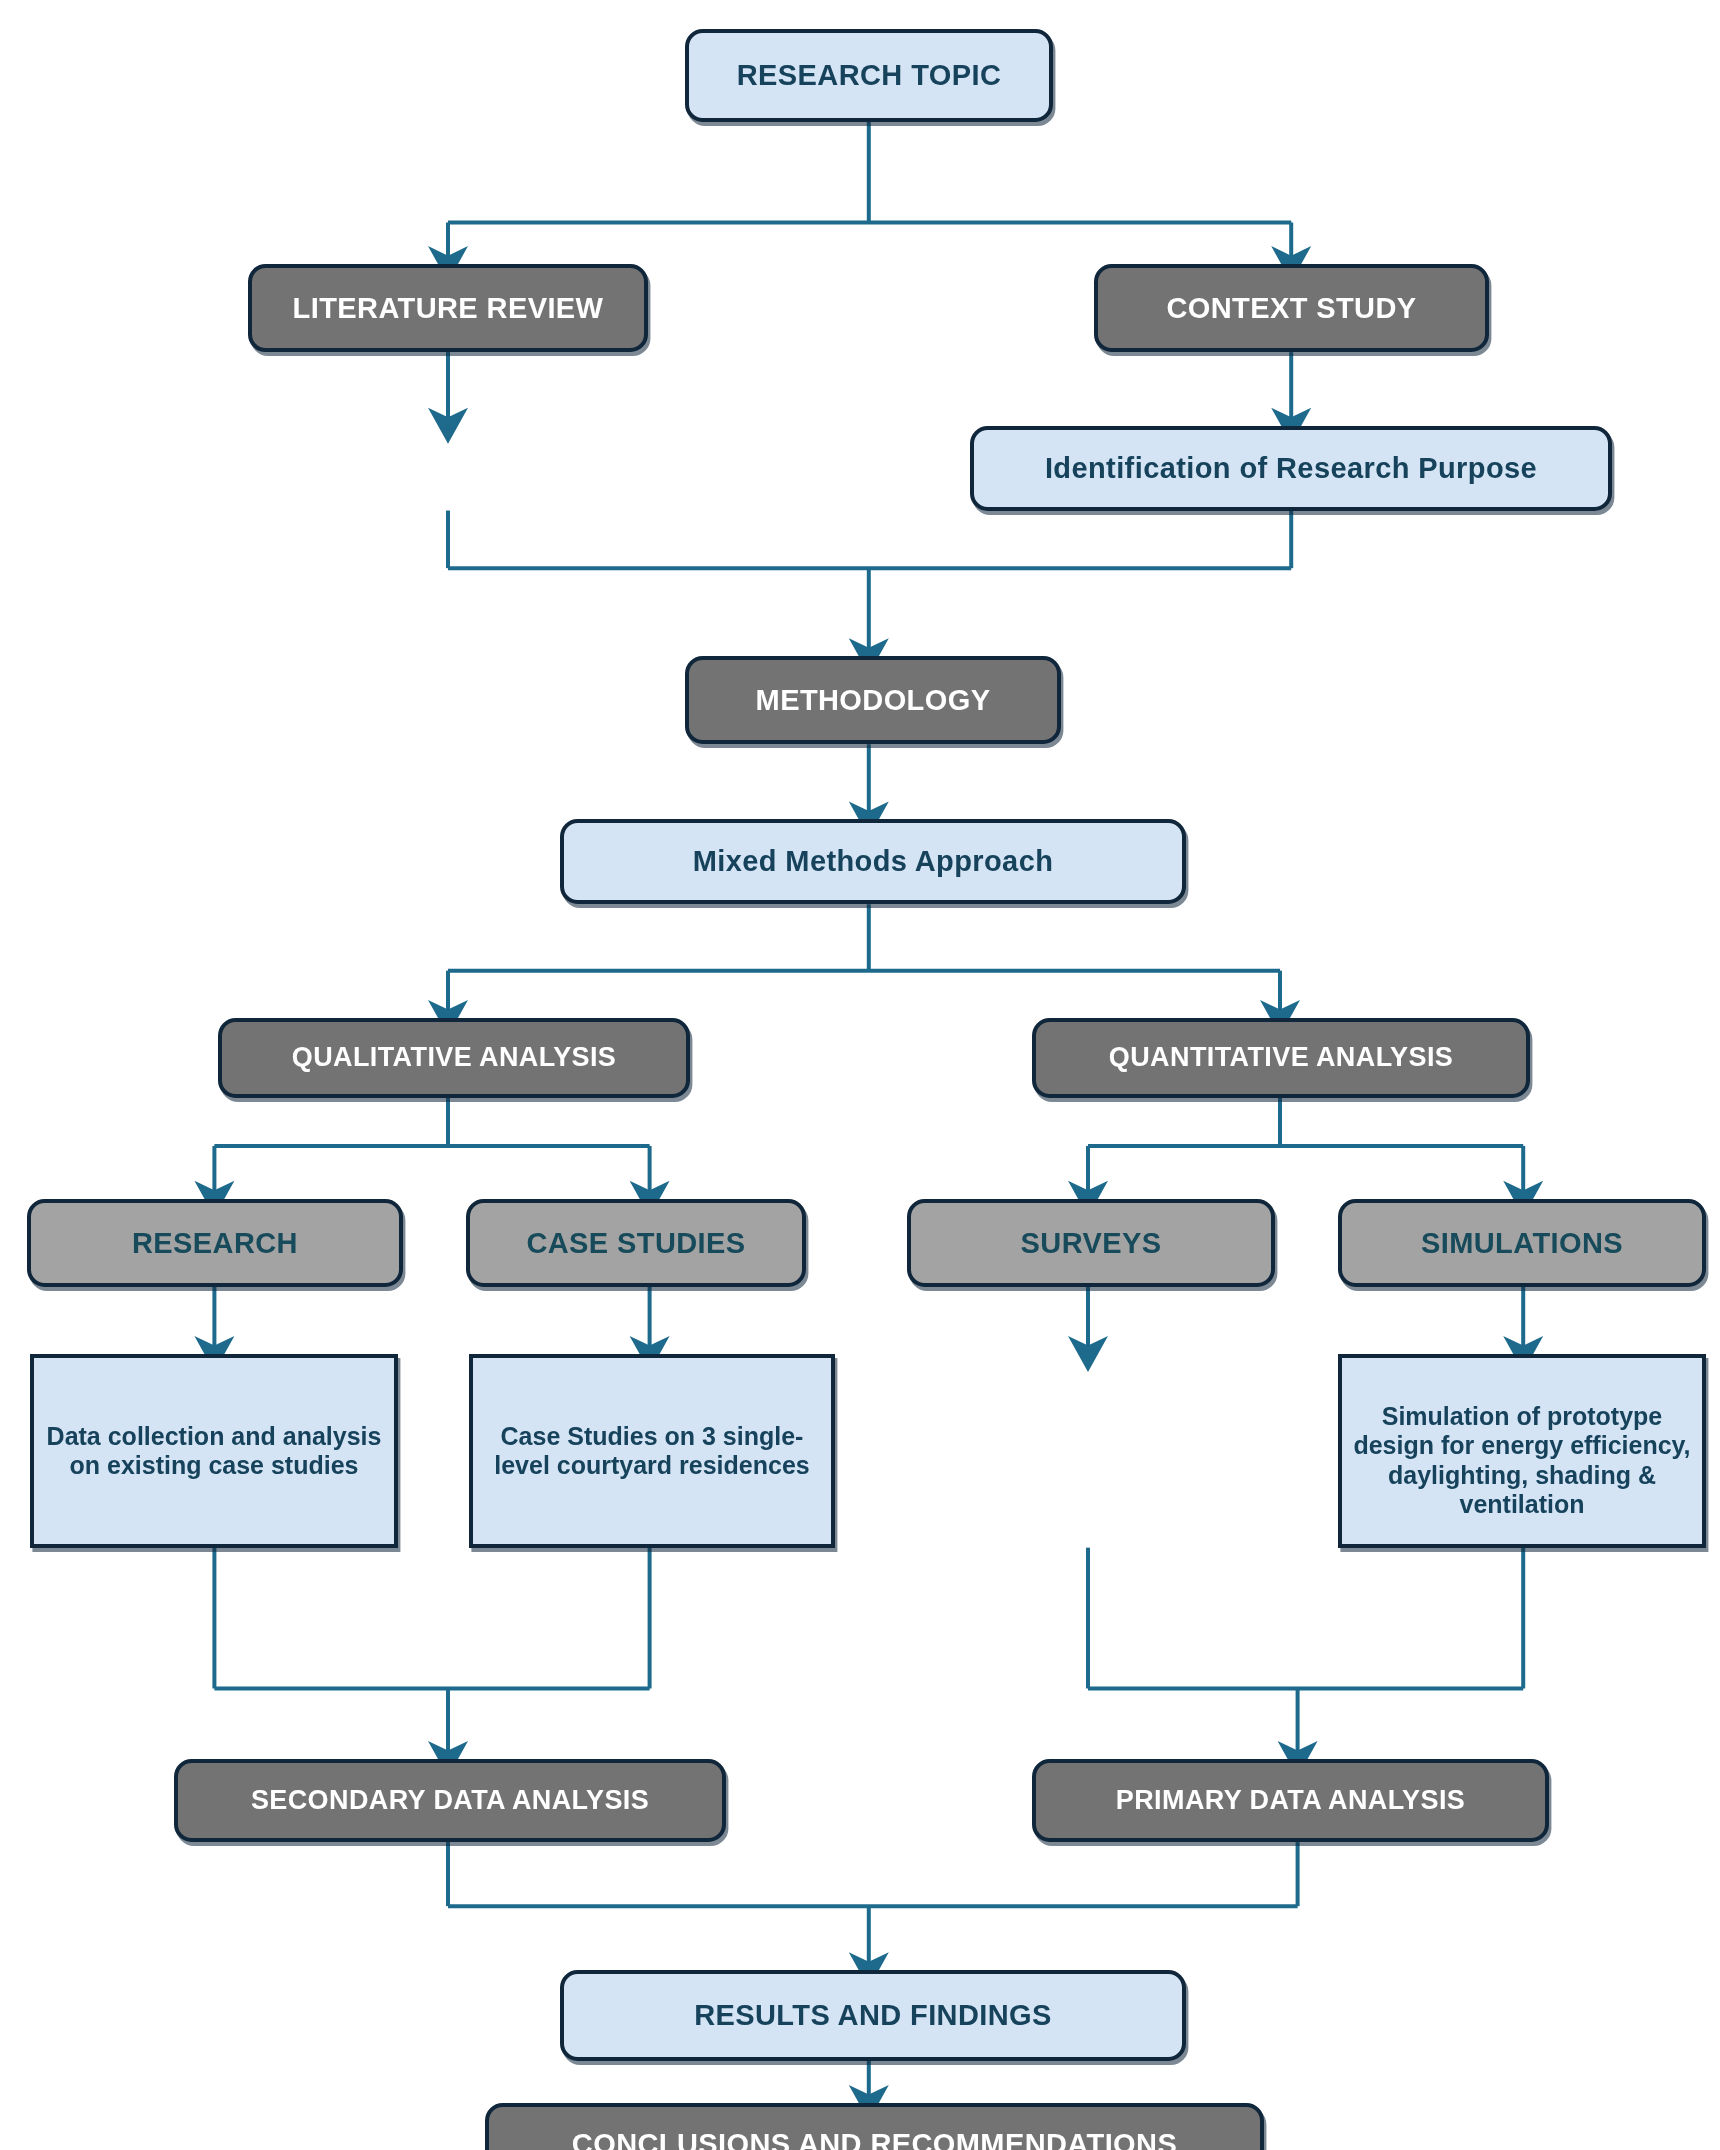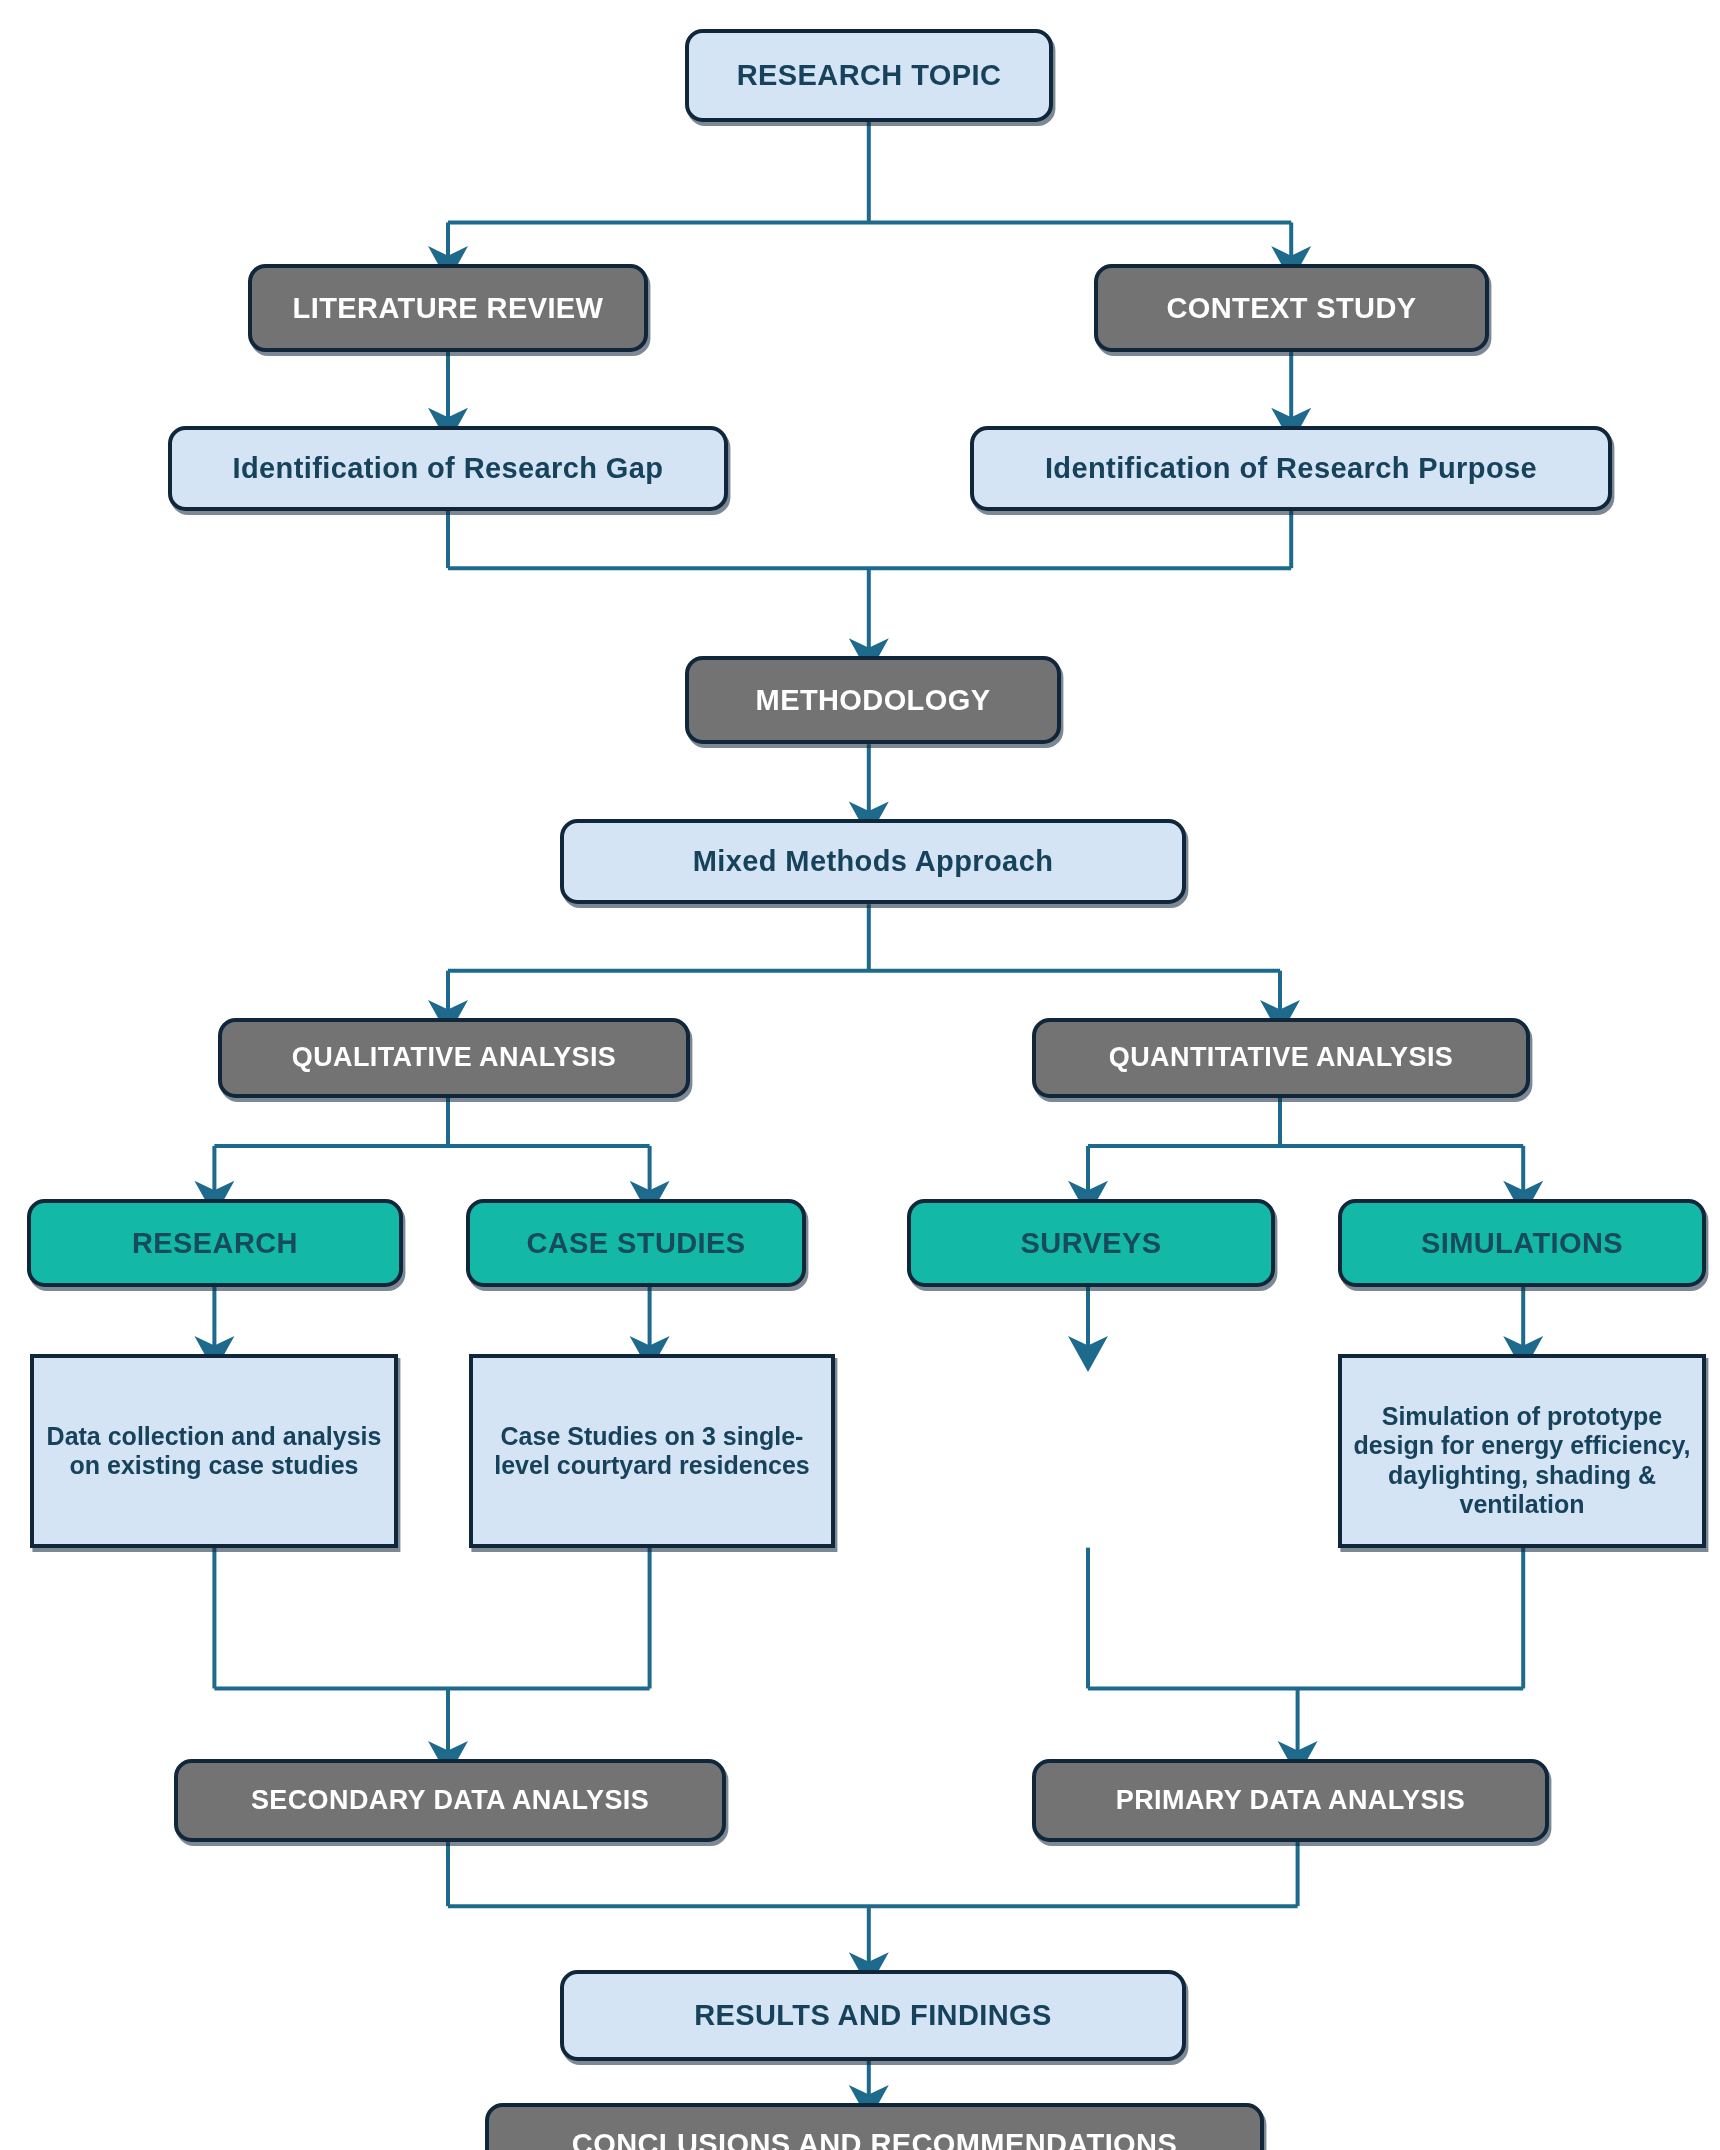--- a/index.html
+++ b/index.html
@@ -13,21 +13,21 @@
         box-shadow:2.4px 4px 0 rgba(16,38,59,0.55);}
   .node span{display:block;line-height:1.18;}
 
   
   .rounded{border-radius:17.6px;}
   .sharp{border-radius:0;}
 
   
   .blue   {background:#d4e4f4;color:#16425b;}
   .gray   {background:#737373;color:#ffffff;}
-  .green  {background:#14b8a6;color:#174a5a;}
+  .green  {background:#a3a3a3;color:#174a5a;}
 
   .cap{font-weight:bold;letter-spacing:0.4px;}
   .f36{font-size:29px;}
   .f34{font-size:27px;}
   .detail{font-size:25px;font-weight:bold;line-height:1.33;padding:4.8px 8px;}
   .overflow{overflow:visible;}
 </style>
 </head>
 <body>
 
@@ -99,23 +99,20 @@
     <span class="cap f36">RESEARCH TOPIC</span>
   </div>
 
   <div class="node rounded gray" style="left:248px;top:264px;width:400px;height:88px;">
     <span class="cap f36">LITERATURE REVIEW</span>
   </div>
   <div class="node rounded gray" style="left:1094px;top:264px;width:395px;height:88px;">
     <span class="cap f36">CONTEXT STUDY</span>
   </div>
 
-  <div class="node rounded blue" style="left:168px;top:426px;width:560px;height:85px;">
-    <span class="cap f36">Identification of Research Gap</span>
-  </div>
   <div class="node rounded blue" style="left:970px;top:426px;width:642px;height:85px;">
     <span class="cap f36">Identification of Research Purpose</span>
   </div>
 
   <div class="node rounded gray" style="left:685px;top:656px;width:376px;height:88px;">
     <span class="cap f36">METHODOLOGY</span>
   </div>
 
   <div class="node rounded blue" style="left:560px;top:819px;width:626px;height:85px;">
     <span class="cap f36">Mixed Methods Approach</span>

